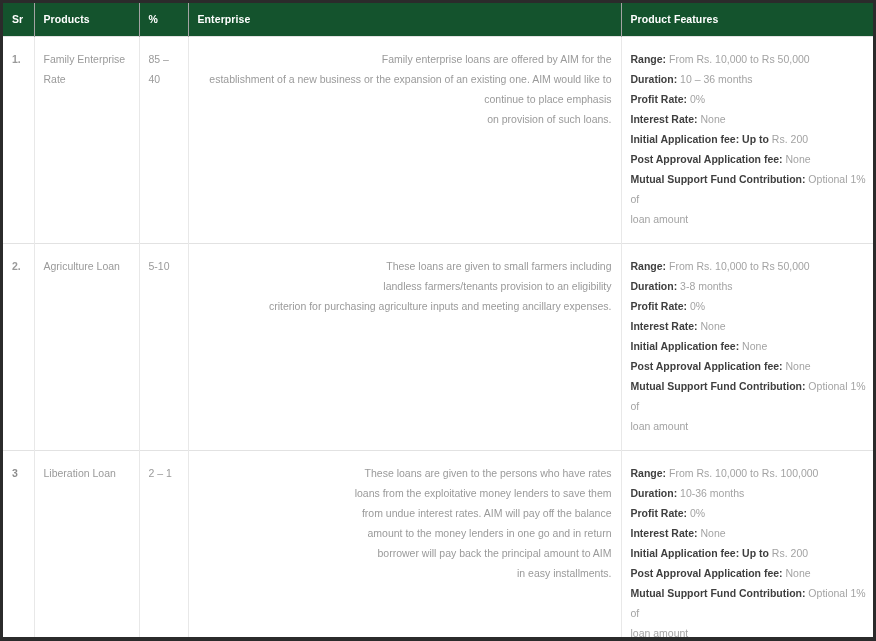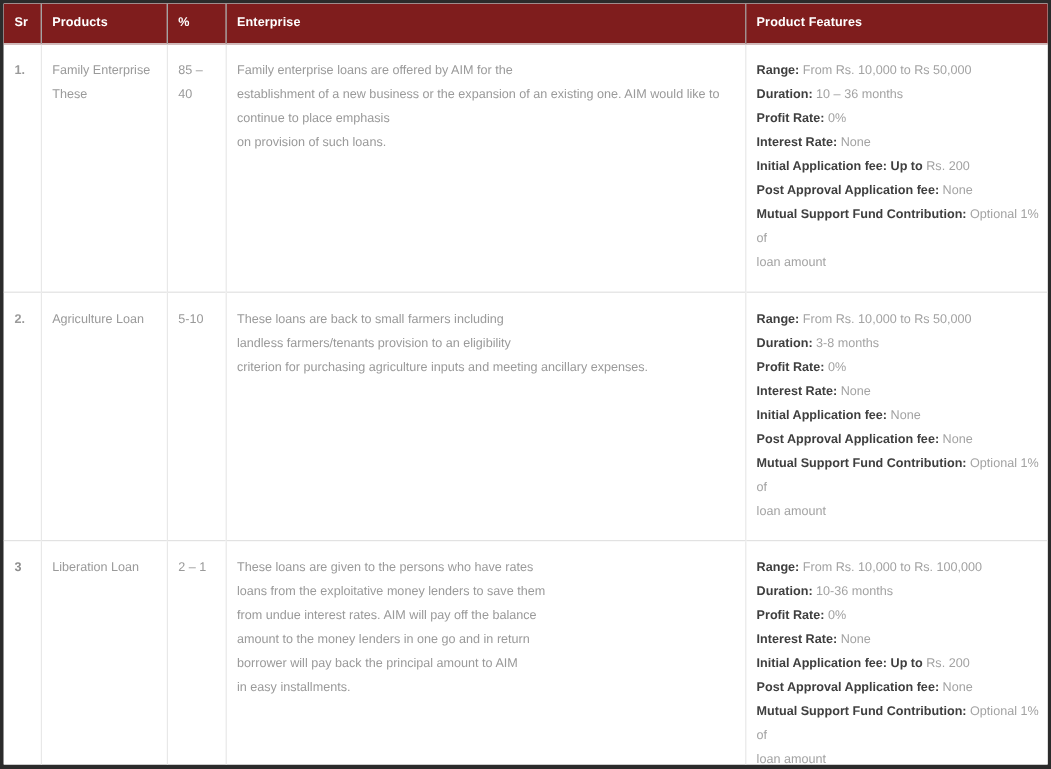--- a/index.html
+++ b/index.html
@@ -30,21 +30,21 @@
     overflow: hidden;
     background: #fff;
   }
   table.products {
     width: 100%;
     border-collapse: collapse;
     table-layout: fixed;
     background: #ffffff;
   }
   table.products th {
-    background: #7f1d1d;
+    background: #14532d;
     color: #ffffff;
     font-size: 10.5px;
     font-weight: bold;
     text-align: left;
     padding: 10px 8px 11px 9px;
     vertical-align: middle;
     border-right: 1px solid #a3a3a3;
     letter-spacing: 0.1px;
     height: 32px;
     box-sizing: border-box;
@@ -81,20 +81,21 @@
     font-weight: normal;
     font-size: 10.5px;
   }
   td.cell-pct {
     color: #8f8f8f;
     font-size: 10.5px;
   }
   td.cell-desc {
     color: #a0a0a0;
     font-size: 10.5px;
+    text-align: right;
   }
   td.cell-feat {
     color: #a0a0a0;
     font-size: 10.5px;
     padding-left: 10px;
   }
   .desc-line { display: block; white-space: nowrap; }
   .prod-line { display: block; }
   .pct-line  { display: block; }
   .feat-line { display: block; }
@@ -125,21 +126,21 @@
           <th>%</th>
           <th>Enterprise</th>
           <th>Product Features</th>
         </tr>
       </thead>
       <tbody id="tbody">
           <tr>
             <td class="cell-sr">1.</td>
             <td class="cell-prod">
               <span class="prod-line">Family Enterprise</span>
-              <span class="prod-line">These</span>
+              <span class="prod-line">Rate</span>
             </td>
             <td class="cell-pct">
               <span class="pct-line">85 –</span>
               <span class="pct-line">40</span>
             </td>
             <td class="cell-desc">
               <span class="desc-line">Family enterprise loans are offered by AIM for the</span>
               <span class="desc-line">establishment of a new business or the expansion of an existing one. AIM would like to</span>
               <span class="desc-line">continue to place emphasis</span>
               <span class="desc-line">on provision of such loans.</span>
@@ -157,21 +158,21 @@
           </tr>
           <tr>
             <td class="cell-sr">2.</td>
             <td class="cell-prod">
               <span class="prod-line">Agriculture Loan</span>
             </td>
             <td class="cell-pct">
               <span class="pct-line">5-10</span>
             </td>
             <td class="cell-desc">
-              <span class="desc-line">These loans are back to small farmers including</span>
+              <span class="desc-line">These loans are given to small farmers including</span>
               <span class="desc-line">landless farmers/tenants provision to an eligibility</span>
               <span class="desc-line">criterion for purchasing agriculture inputs and meeting ancillary expenses.</span>
             </td>
             <td class="cell-feat">
               <span class="feat-line"><span class="feat-label">Range:</span><span class="feat-value"> From Rs. 10,000 to Rs 50,000</span></span>
               <span class="feat-line"><span class="feat-label">Duration:</span><span class="feat-value"> 3-8 months</span></span>
               <span class="feat-line"><span class="feat-label">Profit Rate:</span><span class="feat-value"> 0%</span></span>
               <span class="feat-line"><span class="feat-label">Interest Rate:</span><span class="feat-value"> None</span></span>
               <span class="feat-line"><span class="feat-label">Initial Application fee:</span><span class="feat-value"> None</span></span>
               <span class="feat-line"><span class="feat-label">Post Approval Application fee:</span><span class="feat-value"> None</span></span>

